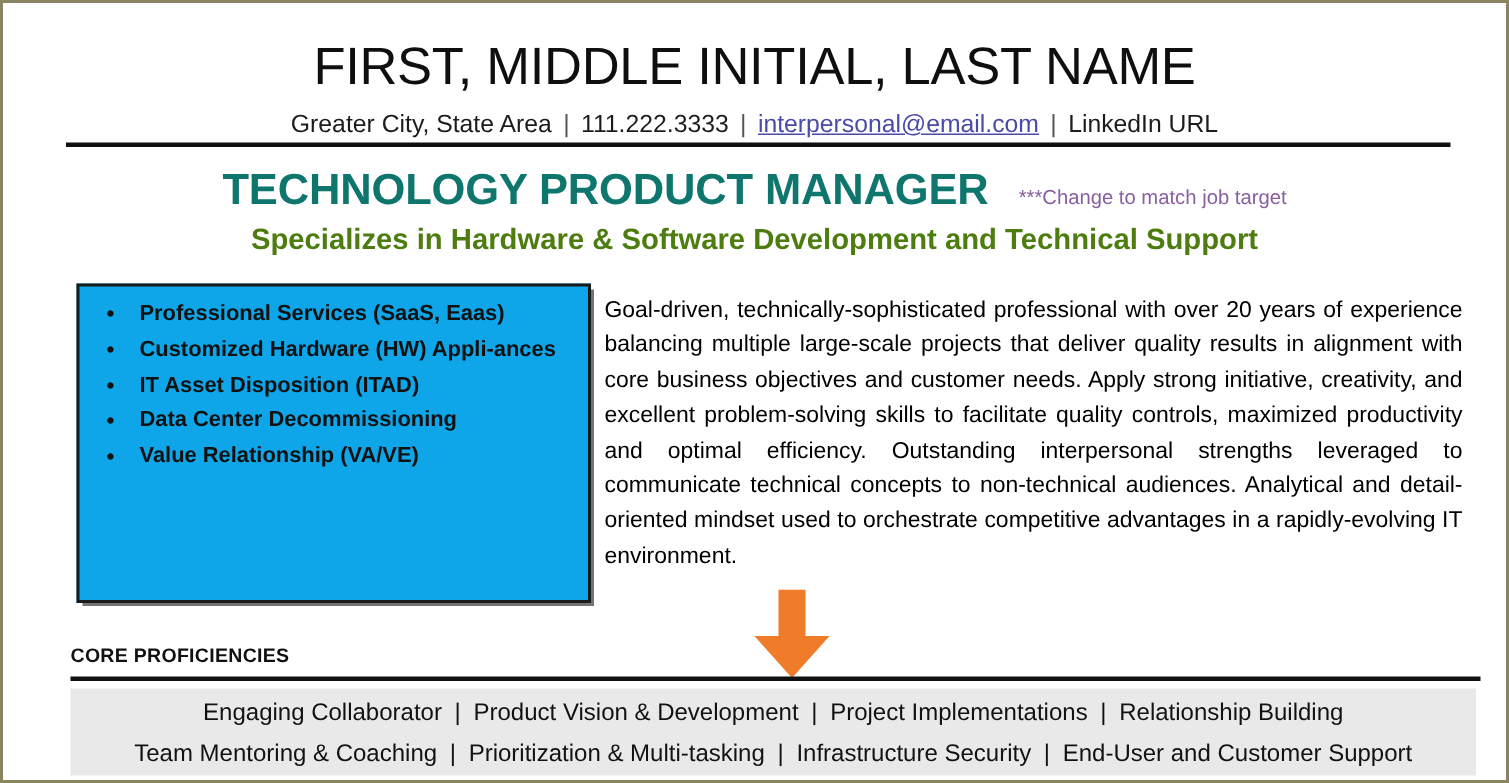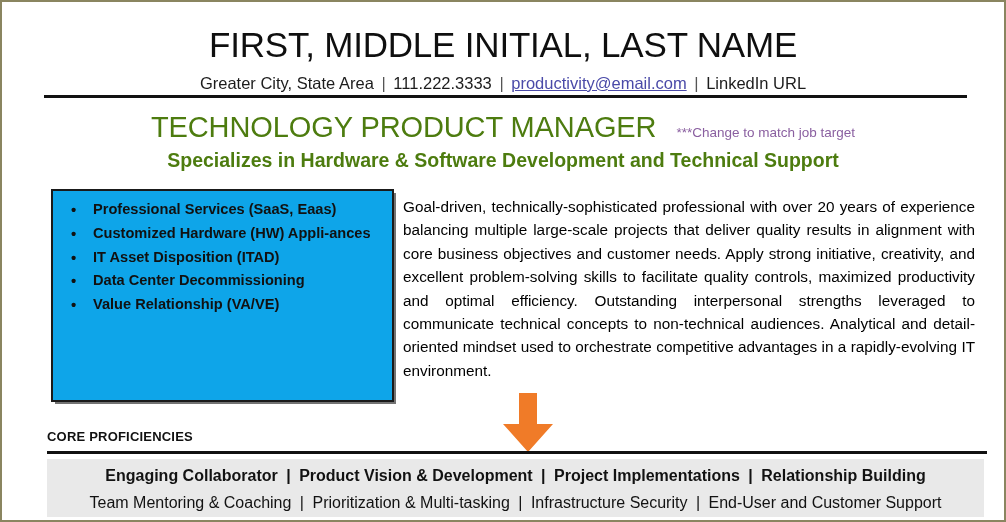--- a/index.html
+++ b/index.html
@@ -77,22 +77,22 @@
   .target-title-row {
     position: absolute;
     left: 0;
     top: 108px;
     width: 1002px;
     text-align: center;
     white-space: nowrap;
   }
   .target-title {
     font-size: 29px;
-    font-weight: 400;
-    color: #4d7c0f;
+    font-weight: 700;
+    color: #0f766e;
     letter-spacing: -0.1px;
     line-height: 34px;
     vertical-align: baseline;
   }
   .target-note {
     font-size: 13.5px;
     color: #8a5fa0;
     vertical-align: baseline;
     margin-left: 20px;
   }
@@ -195,40 +195,40 @@
     height: 58px;
     background: #e9e9e9;
   }
   .core-row {
     text-align: center;
     font-size: 16px;
     color: #121212;
     line-height: 27px;
     white-space: nowrap;
   }
-  .core-row.row-1 { padding-top: 3px; font-weight: bold; }
+  .core-row.row-1 { padding-top: 3px; }
   .core-row .pipe {
     color: #121212;
     padding: 0 4px;
   }
 </style>
 </head>
 <body>
 
 <div class="page">
   <div class="inner">
 
     <div class="name-heading">FIRST, MIDDLE INITIAL, LAST NAME</div>
 
     <div class="contact-line">
       <span>Greater City, State Area</span>
       <span class="sep">|</span>
       <span>111.222.3333</span>
       <span class="sep">|</span>
-      <span class="email-link">productivity@email.com</span>
+      <span class="email-link">interpersonal@email.com</span>
       <span class="sep">|</span>
       <span>LinkedIn URL</span>
     </div>
 
     <div class="rule-top"></div>
 
     <div class="target-title-row">
       <span class="target-title">TECHNOLOGY PRODUCT MANAGER</span><span class="target-note">***Change to match job target</span>
     </div>
 

